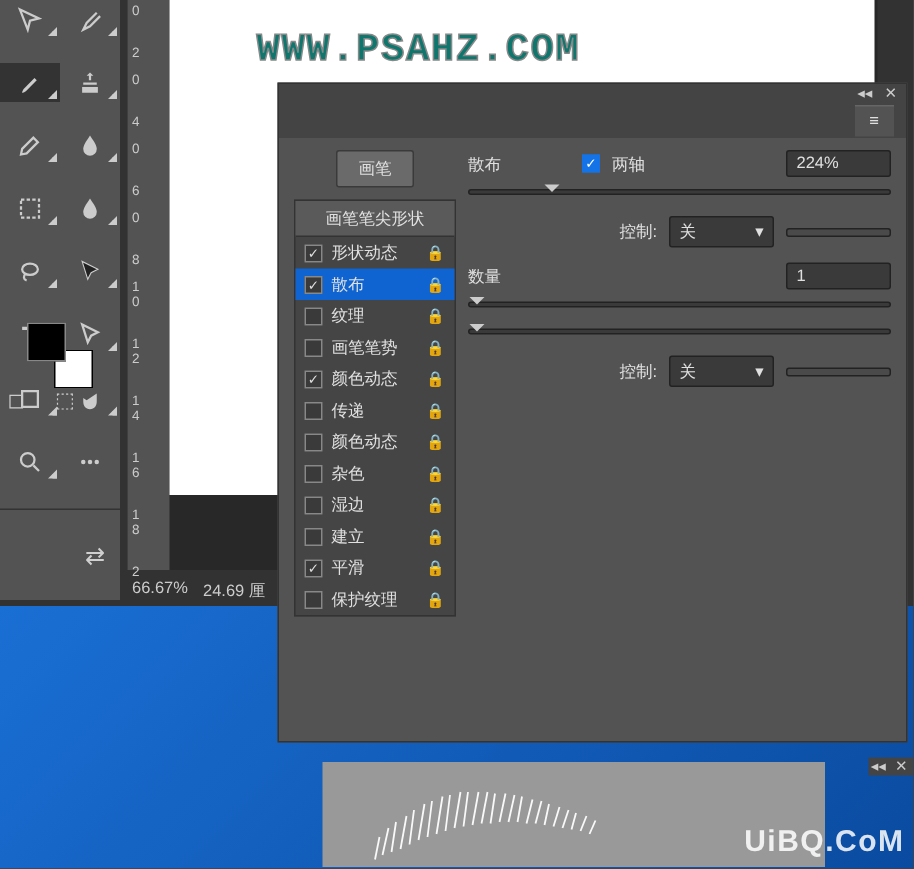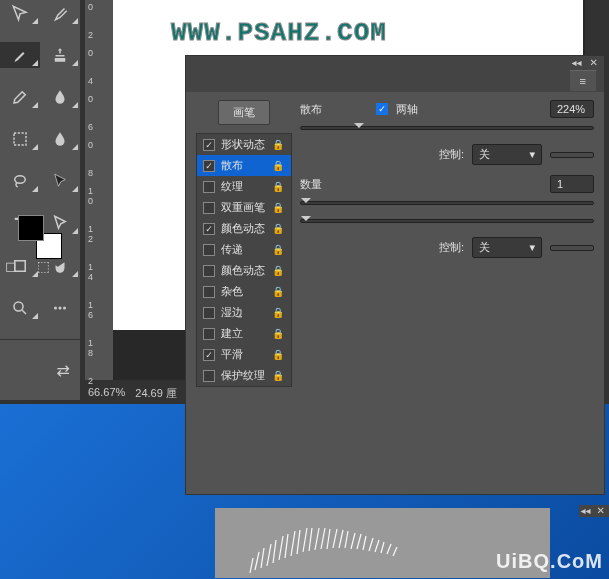--- a/index.html
+++ b/index.html
@@ -31,37 +31,37 @@
 .status-bar { position: absolute; left: 85px; top: 386px; height: 18px; color: #ccc; font-size: 11px; display: flex; gap: 10px; padding-left: 3px; }
 
 
 .brush-panel { position: absolute; left: 185px; top: 55px; width: 420px; height: 440px; background: #535353; border: 1px solid #333; }
 .panel-titlebar { height: 12px; background: #444; display: flex; justify-content: flex-end; align-items: center; gap: 8px; padding-right: 6px; color: #ccc; font-size: 10px; }
 .panel-tab { height: 24px; background: #444; display: flex; align-items: center; }
 .panel-tab span { background: #535353; padding: 4px 10px; font-size: 11px; color: #e0e0e0; border-top: 1px solid #666; }
 .panel-menu { margin-left: auto; margin-right: 8px; color: #ccc; cursor: pointer; }
 
 .panel-body { display: flex; padding: 8px 10px; gap: 8px; }
-.left-col { width: 96px; }
+.left-col { width: 108px; }
 .brush-btn { display: block; margin: 0 auto 8px; padding: 4px 14px; background: #6a6a6a; border: 1px solid #3a3a3a; color: #e0e0e0; font-size: 11px; cursor: pointer; border-radius: 2px; }
 .option-list { background: #454545; border: 1px solid #333; }
 .option-header { background: #5a5a5a; padding: 4px 8px; font-size: 11px; color: #e0e0e0; text-align: center; border-bottom: 1px solid #333; }
 .option-row { display: flex; align-items: center; padding: 3px 6px; font-size: 11px; color: #e0e0e0; gap: 6px; }
 .option-row.sel { background: #0f64d2; }
 .lock { margin-left: auto; color: #888; font-size: 10px; }
 .chk { width: 12px; height: 12px; border: 1px solid #888; background: #3a3a3a; display: inline-flex; align-items: center; justify-content: center; font-size: 9px; color: #ddd; }
 .chk.on::before { content: '✓'; }
 
 .right-col { flex: 1; font-size: 11px; color: #e0e0e0; }
 .ctrl-row { display: flex; align-items: center; gap: 8px; margin-bottom: 8px; }
 .ctrl-row label { min-width: 30px; }
 .ctrl-check { width: 12px; height: 12px; border: 1px solid #888; background: #3a3a3a; display: inline-flex; align-items: center; justify-content: center; font-size: 9px; }
 .ctrl-check.on { background: #1473e6; border-color: #1473e6; }
 .ctrl-check.on::before { content: '✓'; color: #fff; }
-.val-box { background: #3a3a3a; border: 1px solid #222; color: #e0e0e0; padding: 2px 6px; width: 44px; font-size: 11px; text-align: left; border-radius: 2px; }
+.val-box { background: #3a3a3a; border: 1px solid #222; color: #e0e0e0; padding: 2px 6px; width: 70px; font-size: 11px; text-align: left; border-radius: 2px; }
 .slider-track { height: 4px; background: #3a3a3a; border: 1px solid #222; position: relative; margin: 4px 0 14px; border-radius: 2px; }
 .slider-thumb { position: absolute; top: -4px; width: 0; height: 0; border: 5px solid transparent; border-top-color: #ccc; }
 .dropdown { background: #3a3a3a; border: 1px solid #222; color: #e0e0e0; padding: 2px 6px; font-size: 11px; width: 70px; display: flex; justify-content: space-between; align-items: center; border-radius: 2px; }
 .right-align { margin-left: auto; }
 
 
 .preview { position: absolute; left: 215px; top: 508px; width: 335px; height: 70px; background: #999; overflow: hidden; }
 .preview-stroke { position: absolute; left: 20px; top: 10px; width: 300px; height: 60px; }
 
 
@@ -212,38 +212,39 @@
     <span>◂◂</span>
     <span>✕</span>
   </div>
   <div class="panel-tab">
     <span class="panel-menu">≡</span>
   </div>
   <div class="panel-body">
     <div class="left-col">
       <button class="brush-btn">画笔</button>
       <div class="option-list">
+        <div class="option-header">画笔笔尖形状</div>
         <div class="option-row">
             <span class="chk on"></span>
             <span>形状动态</span>
             <span class="lock">🔒</span>
           </div>
         <div class="option-row sel">
             <span class="chk on"></span>
             <span>散布</span>
             <span class="lock">🔒</span>
           </div>
         <div class="option-row">
             <span class="chk"></span>
             <span>纹理</span>
             <span class="lock">🔒</span>
           </div>
         <div class="option-row">
             <span class="chk"></span>
-            <span>双重画笔</span>
+            <span>画笔笔势</span>
             <span class="lock">🔒</span>
           </div>
         <div class="option-row">
             <span class="chk on"></span>
             <span>颜色动态</span>
             <span class="lock">🔒</span>
           </div>
         <div class="option-row">
             <span class="chk"></span>
             <span>传递</span>

